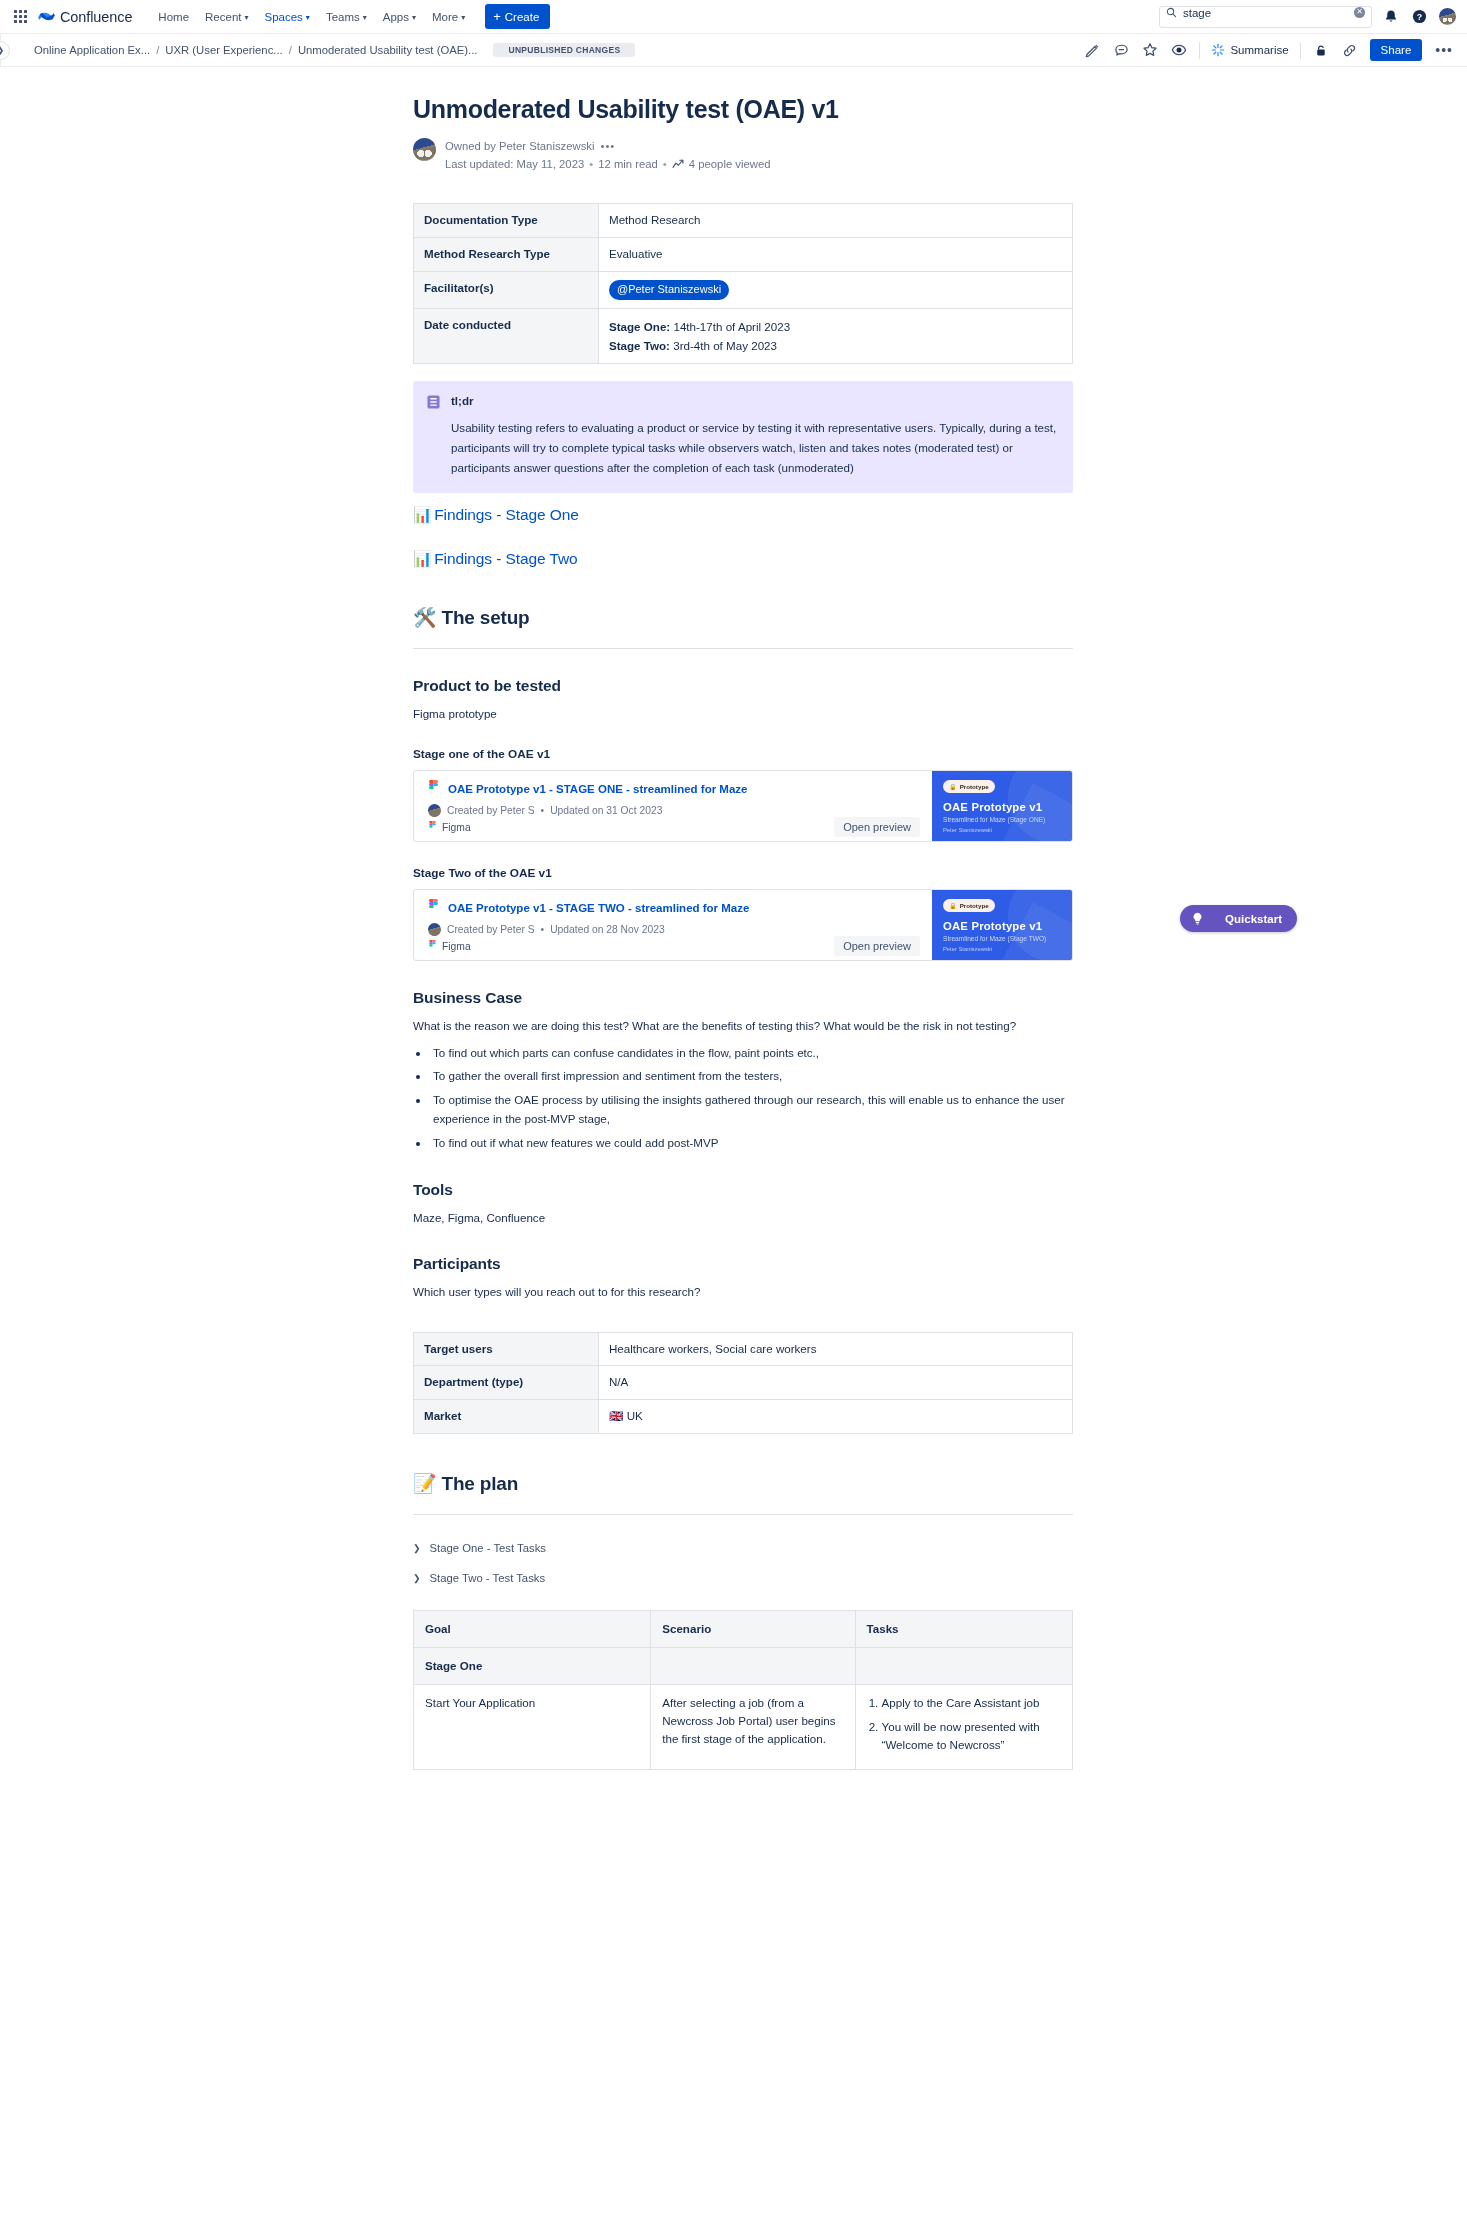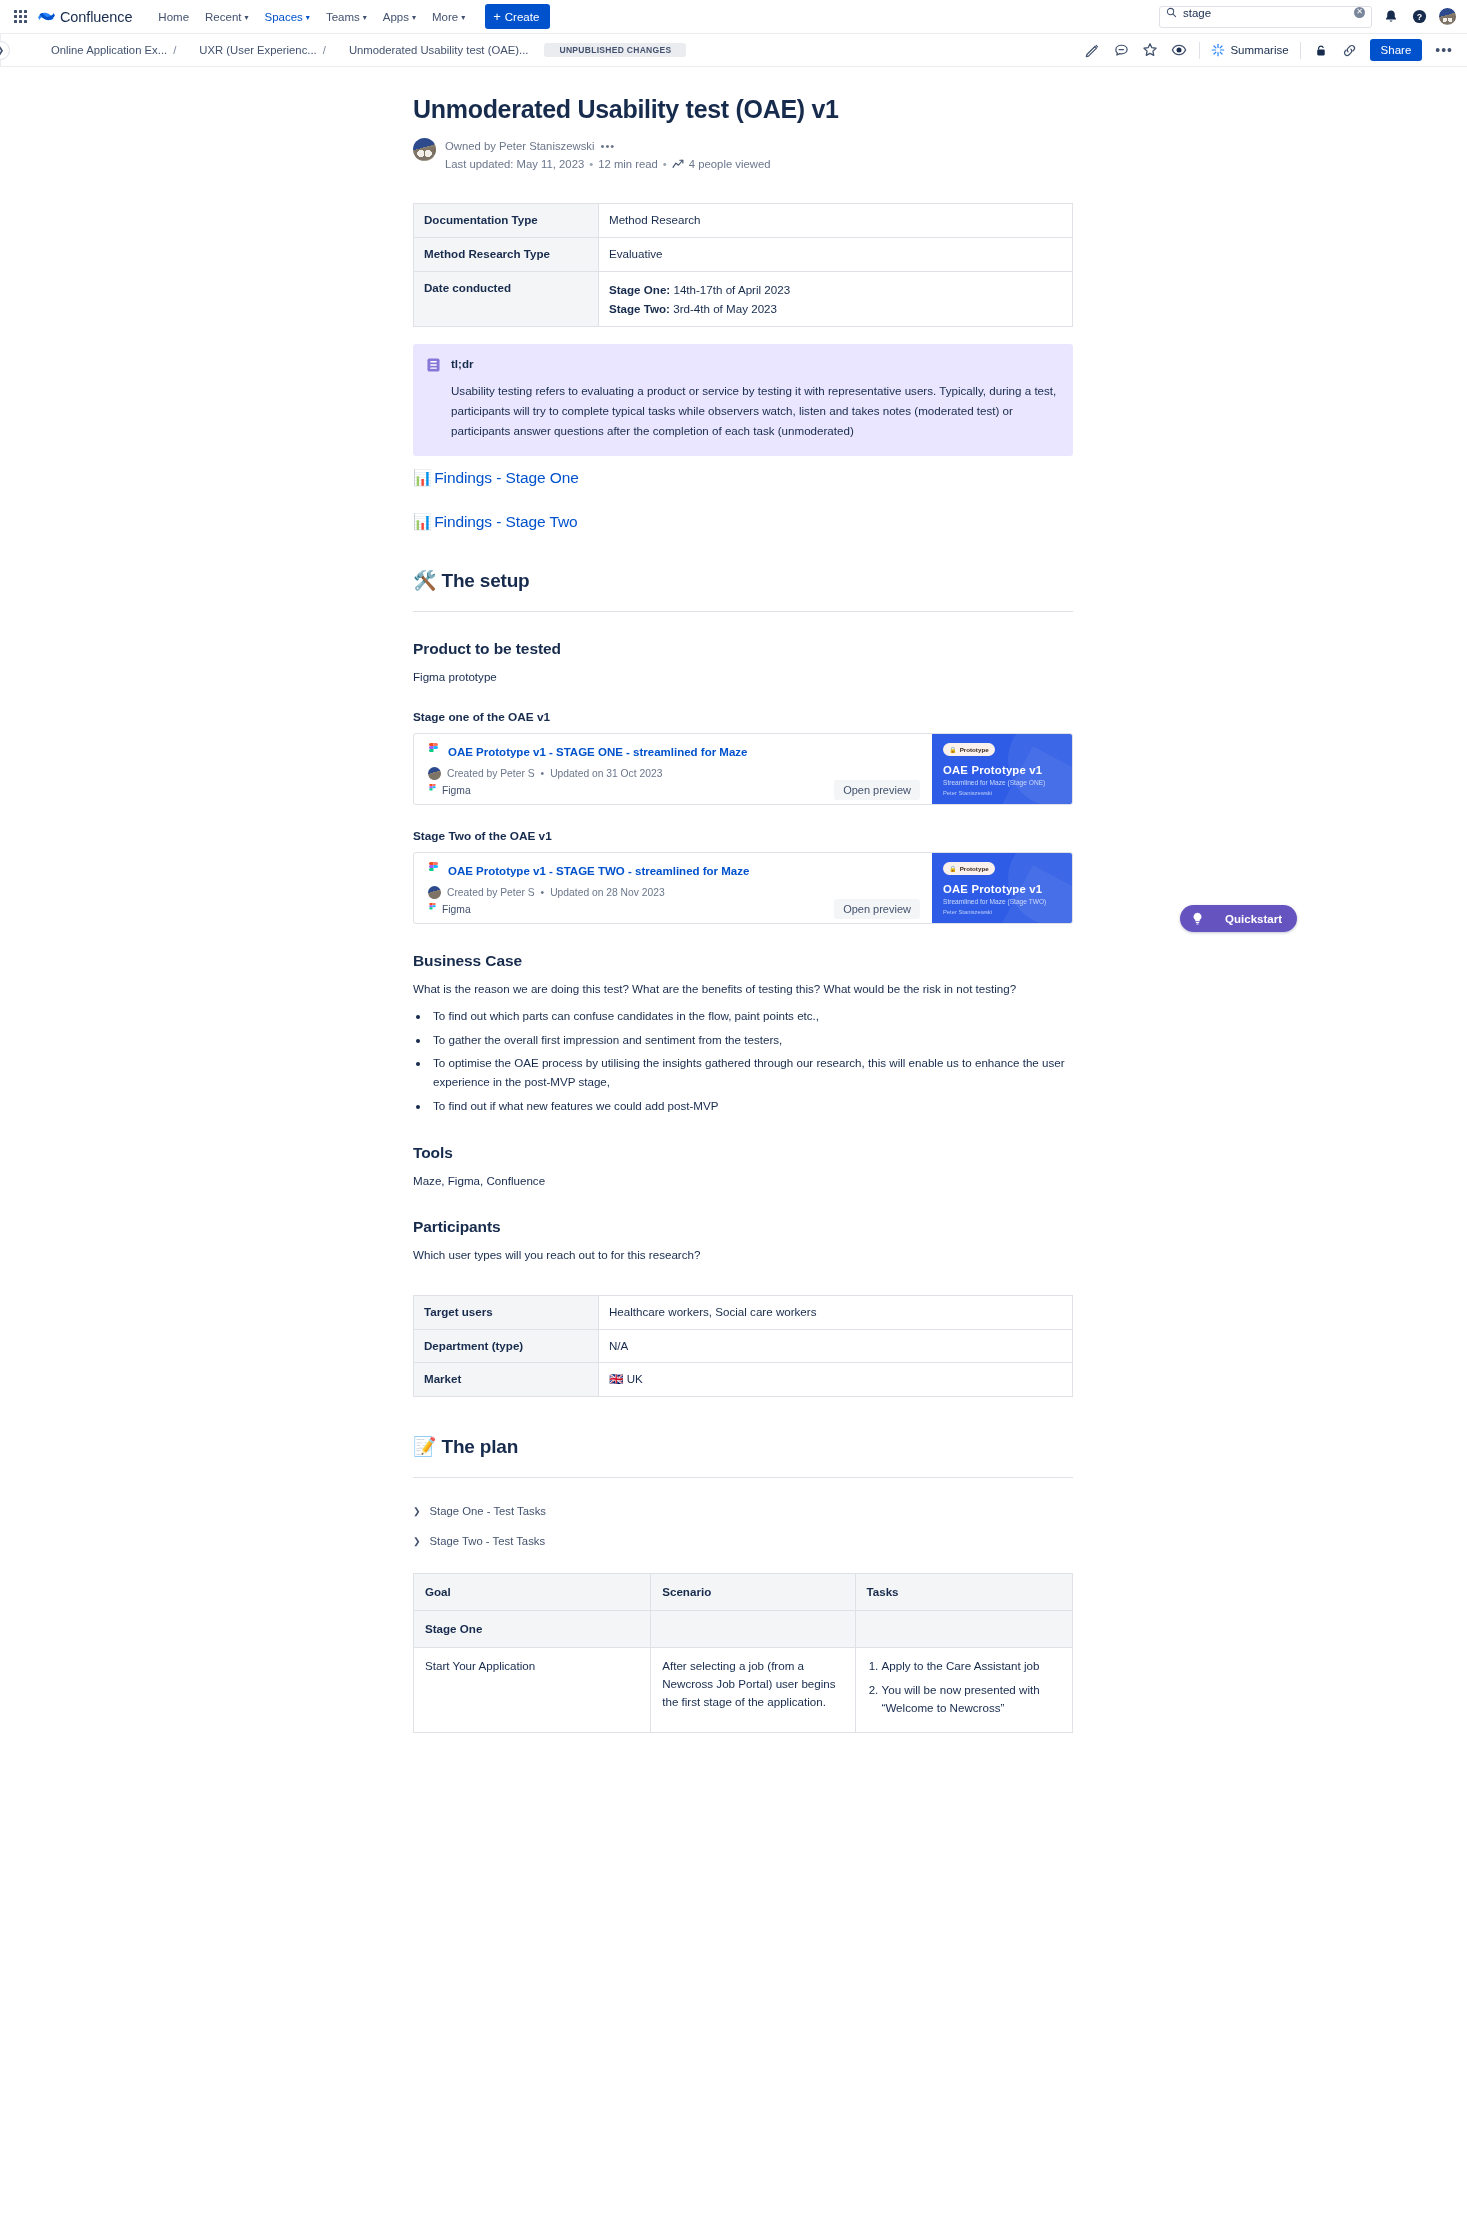--- a/index.html
+++ b/index.html
@@ -116,21 +116,21 @@
   }
   .expand-chip {
     width: 19px; height: 19px; border-radius: 50%;
     border: 1px solid #DFE1E6; background: #fff;
     display:flex; align-items:center; justify-content:center;
     font-size: 9px; color: #42526E;
     margin-left: -9px; cursor: pointer;
     z-index: 2;
   }
   .crumbs { display: flex; align-items: center; gap: 6px; margin-left: 24px; font-size: 11.3px; }
-  .crumb { color: #42526E; cursor: pointer; white-space: nowrap; margin-left: 17px; }
+  .crumb { color: #42526E; cursor: pointer; white-space: nowrap; }
   .crumb-sep { color: #7A869A; }
   .badge-unpub {
     margin-left: 10px;
     background: #EBECF0; color: #42526E;
     font-size: 8.5px; font-weight: 700; letter-spacing: 0.3px;
     padding: 2px 15px; border-radius: 3px;
     white-space: nowrap;
   }
   .crumb-actions { margin-left: auto; display: flex; align-items: center; gap: 11px; padding-right: 12px; }
   .vline { width: 1px; height: 17px; background: #DFE1E6; }
@@ -535,20 +535,26 @@
 
     <table class="ctable">
       <tbody>
         <tr>
           <td class="hdr keycol">Documentation Type</td>
           <td>Method Research</td>
         </tr>
         <tr>
           <td class="hdr keycol">Method Research Type</td>
           <td>Evaluative</td>
+        </tr>
+        <tr>
+          <td class="hdr keycol">Facilitator(s)</td>
+          <td>
+            <span class="mention-lozenge">@Peter Staniszewski</span>
+          </td>
         </tr>
         <tr>
           <td class="hdr keycol">Date conducted</td>
           <td>
             <div class="stage-line">
               <b>Stage One:</b>
               <span>14th-17th of April 2023</span>
             </div>
             <div class="stage-line">
               <b>Stage Two:</b>

